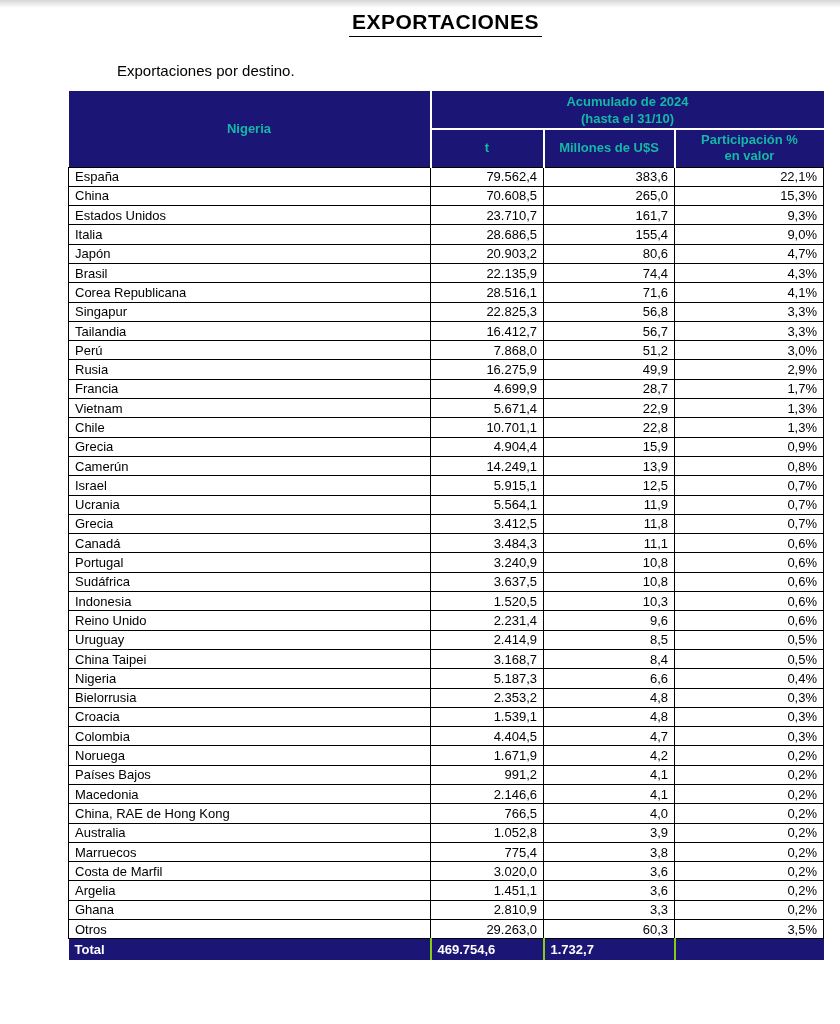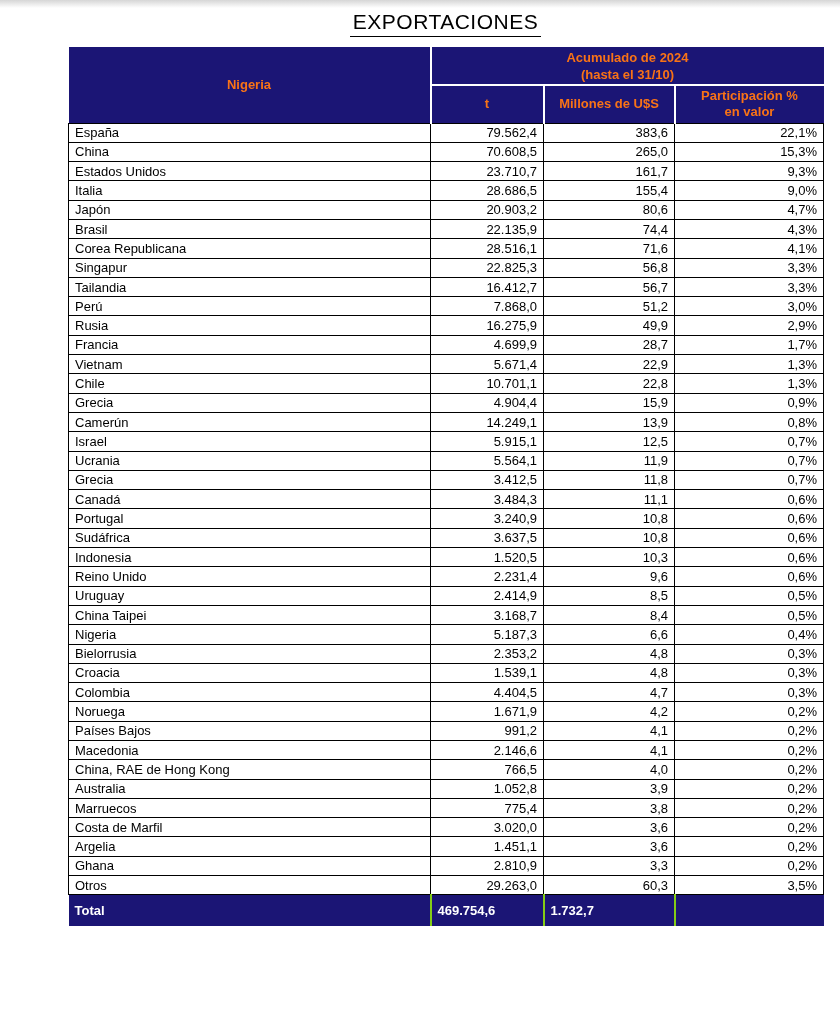--- a/index.html
+++ b/index.html
@@ -13,35 +13,35 @@
     background:#ffffff;
     font-family:"Liberation Sans","DejaVu Sans",sans-serif;
     color:#000;
     overflow:hidden;
   }
   .top-fade{height:8px;background:linear-gradient(#d6d6d6,#ffffff);}
   .content{margin-left:68px;width:755px;}
   .title-wrap{text-align:center;margin-top:2px;height:28px;}
   .page-title{
     display:inline-block;
-    font-size:21px;font-weight:normal;
+    font-size:21px;font-weight:bold;
     border-bottom:1.5px solid #000;
     padding:0 3px 2px 3px;
     letter-spacing:0.5px;
   }
   .subtitle{margin-top:24px;padding-left:49px;font-size:15px;height:20px;}
   table.exports{
     border-collapse:collapse;
     table-layout:fixed;
     width:755px;
     margin-top:9px;
   }
   thead th{
     background:var(--navy);
-    color:#f97316;
+    color:#14b8a6;
     font-weight:bold;
     font-size:13px;
     padding:0;
     vertical-align:middle;
     text-align:center;
   }
   .th-group{height:38px;border-left:2px solid #fff;border-bottom:2px solid #fff;line-height:17px;}
   .th-sub{height:38px;border-left:2px solid #fff;line-height:16px;}
   tbody td{
     border:1px solid var(--border-black);
@@ -52,41 +52,42 @@
     overflow:hidden;
     vertical-align:middle;
   }
   td.td-name{text-align:left;}
   td.td-num{text-align:right;}
   tfoot td{
     background:var(--navy);
     color:#fff;
     font-weight:bold;
     font-size:13px;
-    height:31px;
+    height:21px;
     padding:0 6px;
     border-top:1px solid var(--border-black);
     white-space:nowrap;
     vertical-align:middle;
   }
   tfoot td.td-num{text-align:left;border-left:2px solid #84cc16;}
   tfoot td.td-name{text-align:left;}
   .source{font-size:11.5px;padding-left:49px;margin-top:3px;}
 </style>
 </head>
 <body>
 
 <div class="page">
   <div class="top-fade"></div>
   <div class="content">
 
     <div class="title-wrap">
       <span class="page-title">EXPORTACIONES</span>
     </div>
 
+    <div class="subtitle">Exportaciones por destino.</div>
 
     <table class="exports">
       <colgroup>
         <col style="width:362px">
         <col style="width:113px">
         <col style="width:131px">
         <col style="width:149px">
       </colgroup>
       <thead>
         <tr>

